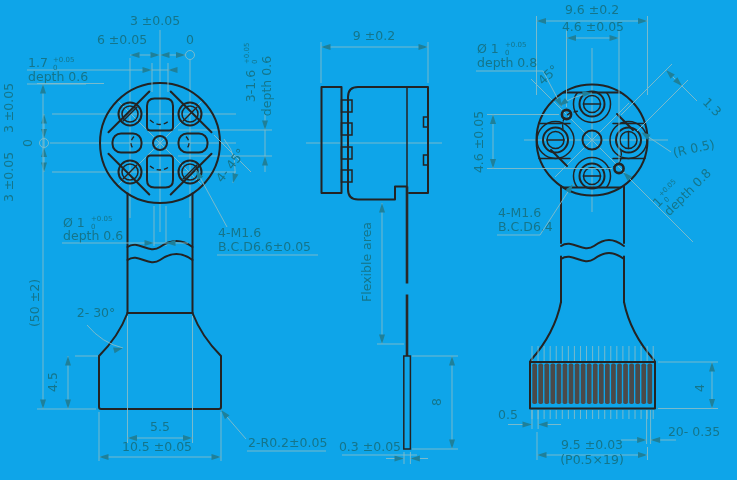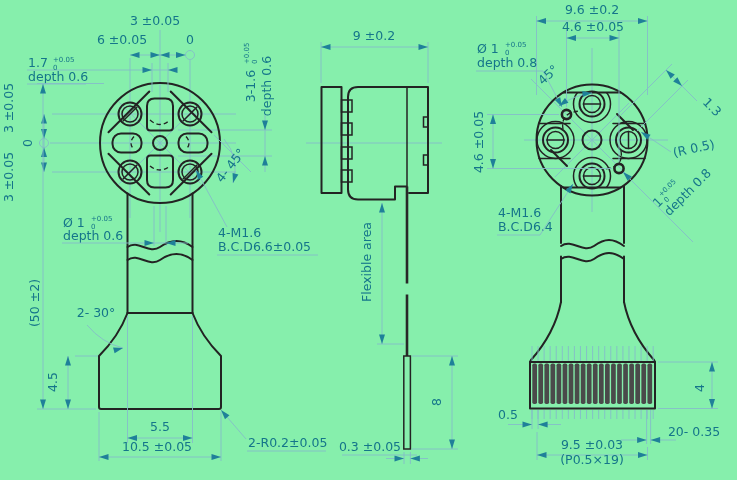--- a/index.html
+++ b/index.html
@@ -1,16 +1,16 @@
 <!DOCTYPE html>
 <html><head>
 <meta charset="utf-8">
 <style>
   html,body{margin:0;padding:0;background:#ffffff;}
-  .canvas{width:737px;height:480px;background:#86efac;overflow:hidden;}
+  .canvas{width:737px;height:480px;background:#0ea5e9;overflow:hidden;}
   svg{display:block;}
   .ol{fill:none;stroke:#232323;stroke-width:2;stroke-linecap:round;stroke-linejoin:round;}
   .om{fill:none;stroke:#232323;stroke-width:1.5;stroke-linecap:round;}
   .ob{fill:none;stroke:#232323;stroke-width:2.6;}
   .oh{fill:none;stroke:#232323;stroke-width:1.3;stroke-dasharray:4.5 3;}
   .dl{fill:none;stroke:#85bcc8;stroke-width:0.9;}
   .ar{fill:#1f8099;stroke:none;}
   text{fill:#15758a;font-family:"DejaVu Sans","Liberation Sans",sans-serif;font-size:12.5px;}
   .tol{font-size:7px;}
   .mid{text-anchor:middle;}

